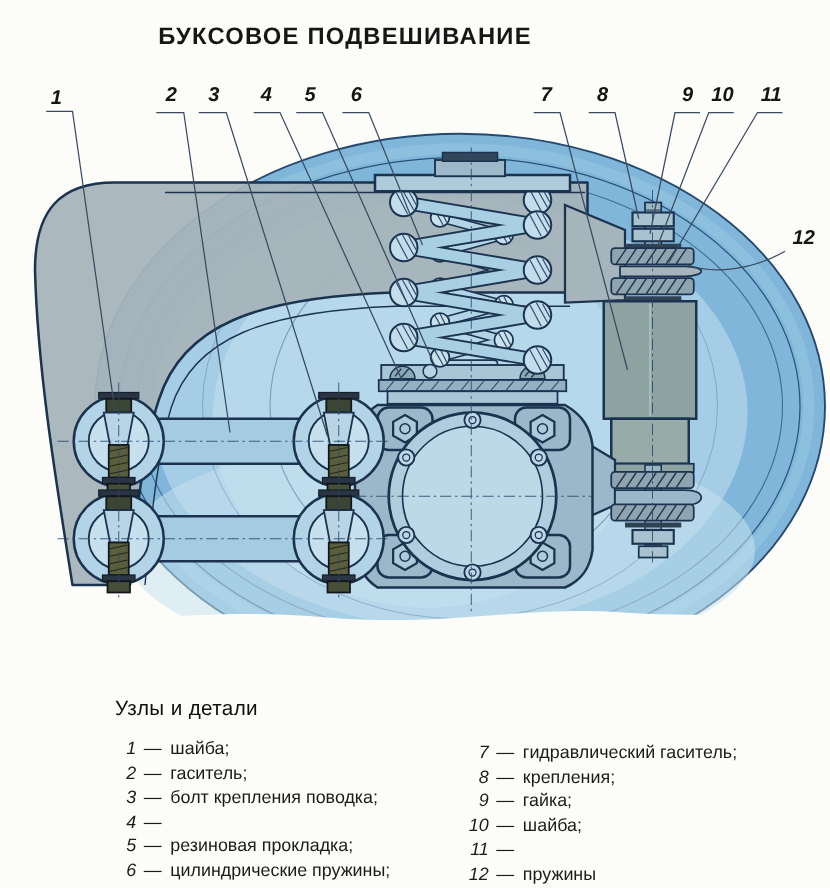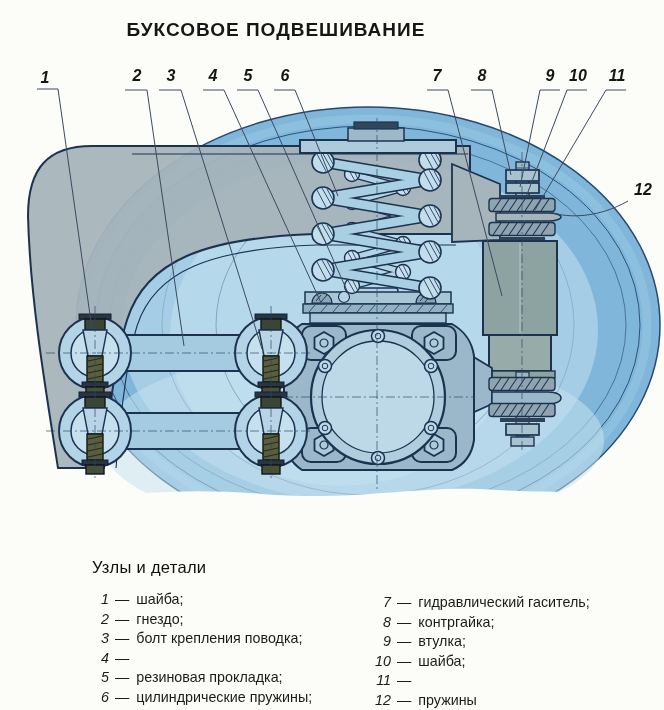--- a/index.html
+++ b/index.html
@@ -239,21 +239,21 @@
 <div class="legend">
   <div class="legend-heading">Узлы и детали</div>
   <div class="lrow">
     <span class="num">1</span>
         <span class="dash">—</span>
         <span>шайба;</span>
   </div>
   <div class="lrow">
     <span class="num">2</span>
         <span class="dash">—</span>
-        <span>гнездо;</span>
+        <span>гаситель;</span>
   </div>
   <div class="lrow">
     <span class="num">3</span>
         <span class="dash">—</span>
         <span>болт крепления поводка;</span>
   </div>
   <div class="lrow">
     <span class="num">4</span>
         <span class="dash">—</span>
   </div>
@@ -271,26 +271,26 @@
 
 <div class="legend-right">
   <div class="lrow">
     <span class="num">7</span>
         <span class="dash">—</span>
         <span>гидравлический гаситель;</span>
   </div>
   <div class="lrow">
     <span class="num">8</span>
         <span class="dash">—</span>
-        <span>контргайка;</span>
+        <span>крепления;</span>
   </div>
   <div class="lrow">
     <span class="num">9</span>
         <span class="dash">—</span>
-        <span>втулка;</span>
+        <span>гайка;</span>
   </div>
   <div class="lrow">
     <span class="num">10</span>
         <span class="dash">—</span>
         <span>шайба;</span>
   </div>
   <div class="lrow">
     <span class="num">11</span>
         <span class="dash">—</span>
   </div>

